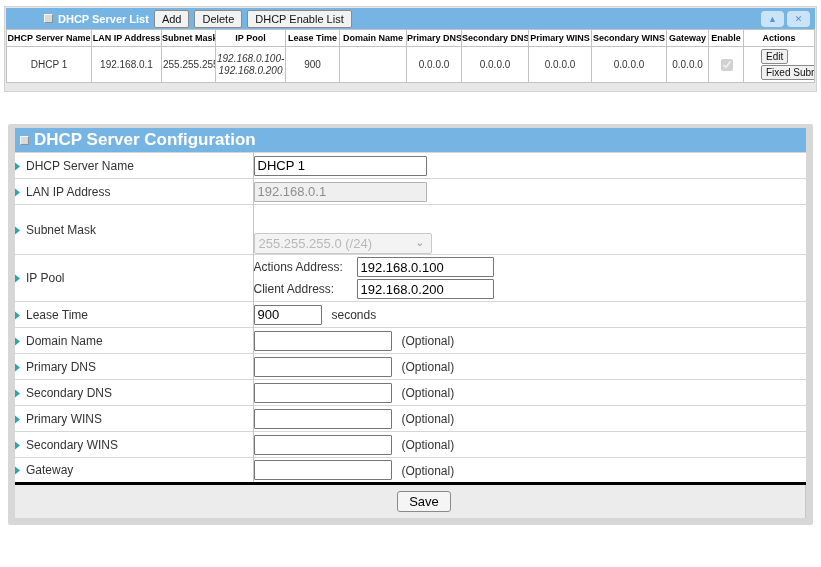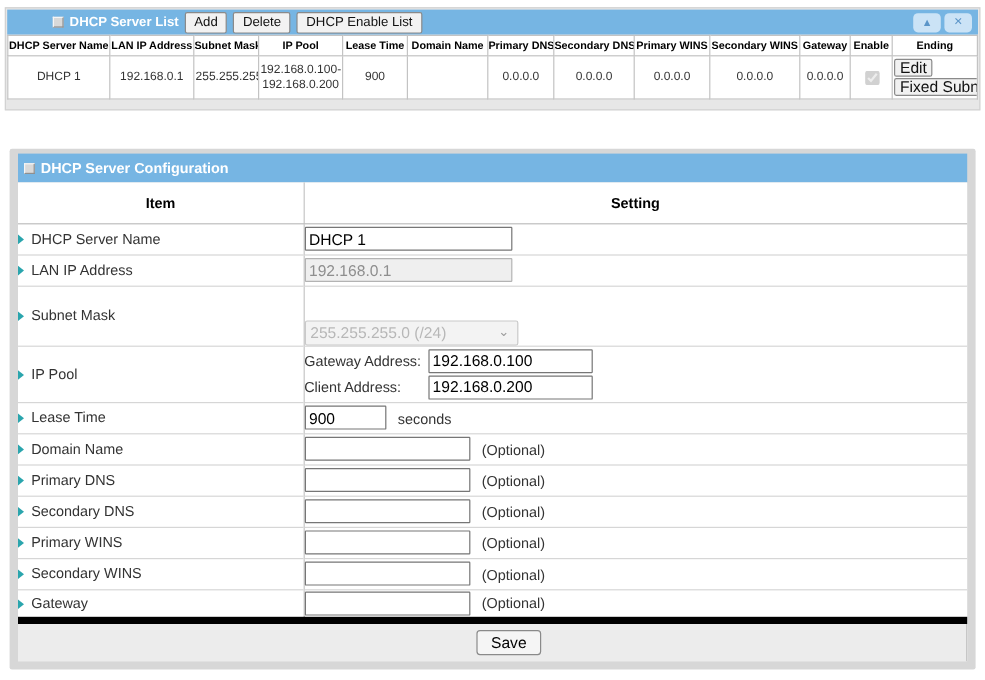--- a/index.html
+++ b/index.html
@@ -47,38 +47,38 @@
     width:100%; border-collapse:collapse; background:#ffffff; table-layout:fixed;
   }
   table.list-table th{
     border:1px solid #c3c3c3; font-size:9px; font-weight:bold; color:#000;
     padding:3px 0; text-align:center; white-space:nowrap; overflow:hidden;
   }
   table.list-table td{
     border:1px solid #c3c3c3; font-size:10px; color:#333;
     text-align:center; padding:1px; height:32px; overflow:hidden;
   }
-  .ip-pool-cell{ font-size:9.5px; line-height:1.2; }
+  .ip-pool-cell{ font-size:9.5px; line-height:1.2;font-style:italic; }
   td.actions-cell{ text-align:left; vertical-align:middle; padding-left:3px; }
   .mini-btn{
-    display:block; font-family:inherit; font-size:13px; color:#111;
+    display:block; font-family:inherit; font-size:10px; color:#111;
     background:#f1f1f1; border:1px solid #8a8a8a; border-radius:2px;
-    padding:0 4px; height:15px; line-height:13px; margin:1px 0; cursor:pointer;
+    padding:0 4px; height:15px; line-height:13px; margin:1px 16px; cursor:pointer;
     white-space:nowrap;
   }
   .list-enable-checkbox{ width:12px; height:12px; }
 
   
   .config-panel{
     margin:32px 8px 0 8px;
     background:#d7d7d7; border-radius:2px;
     padding:4px 7px 7px 7px;
   }
   .config-panel .panel-header{ height:24px; }
-  .config-panel .panel-title{ font-size:12px; }
+  .config-panel .panel-title{ font-size:17px; }
 
   table.config-table{
     width:100%; border-collapse:collapse; background:#ffffff; table-layout:fixed;
   }
   table.config-table col.item-col{ width:238px; }
   table.config-table th{
     font-size:12px; font-weight:bold; color:#000; text-align:center;
     height:34px; border-bottom:1px solid #bdbdbd;
   }
   table.config-table th:first-child,
@@ -120,21 +120,21 @@
   }
 
   .pool-line{ display:flex; align-items:center; margin:2px 0; }
   .pool-label{ width:103px; font-size:12px; color:#333; }
   .suffix{ margin-left:10px; font-size:12px; color:#333; }
 
   .enable-wrap{ display:flex; align-items:center; gap:6px; height:22px; }
   input.cfg-checkbox{ width:14px; height:14px; accent-color:#1a73e8; margin:0 0 0 2px; }
 
   tr.footer-row td{
-    background:#ececec; border-top:6px solid #000000; height:34px; text-align:center;padding-left:28px;
+    background:#ececec; border-top:3px solid #000000; height:34px; text-align:center;padding-left:28px;
   }
   .save-btn{
     font-family:inherit; font-size:13px; color:#000;
     background:#f5f5f5; border:1px solid #8a8a8a; border-radius:3px;
     padding:1px 11px; height:21px; cursor:pointer;
   }
 </style>
 </head>
 <body>
 
@@ -174,21 +174,21 @@
       <th>Subnet Mask</th>
       <th>IP Pool</th>
       <th>Lease Time</th>
       <th>Domain Name</th>
       <th>Primary DNS</th>
       <th>Secondary DNS</th>
       <th>Primary WINS</th>
       <th>Secondary WINS</th>
       <th>Gateway</th>
       <th>Enable</th>
-      <th>Ending</th>
+      <th>Actions</th>
     </tr>
     <tr>
       <td>DHCP 1</td>
       <td>192.168.0.1</td>
       <td>255.255.255.0</td>
       <td class="ip-pool-cell">
         <div>192.168.0.100-</div>
         <div>192.168.0.200</div>
       </td>
       <td>900</td>
@@ -216,24 +216,20 @@
     <span class="panel-title">DHCP Server Configuration</span>
   </div>
 
   <table class="config-table">
     <colgroup>
         <col class="item-col">
         <col>
       </colgroup>
 
     <tbody>
-        <tr>
-      <th>Item</th>
-      <th>Setting</th>
-    </tr>
 
     <tr class="cfg-row">
       <td class="item-cell">
         <span class="bullet"></span><span>DHCP Server Name</span>
       </td>
       <td class="setting-cell">
         <input class="txt w-name" type="text" value="DHCP 1" style="">
       </td>
     </tr>
 
@@ -259,21 +255,21 @@
         </span>
       </td>
     </tr>
 
     <tr class="cfg-row">
       <td class="item-cell">
         <span class="bullet"></span><span>IP Pool</span>
       </td>
       <td class="setting-cell">
         <div class="pool-line">
-          <span class="pool-label">Gateway Address:</span>
+          <span class="pool-label">Actions Address:</span>
           <input class="txt w-pool" type="text" value="192.168.0.100" style="">
         </div>
         <div class="pool-line">
           <span class="pool-label">Client Address:</span>
           <input class="txt w-pool" type="text" value="192.168.0.200" style="">
         </div>
       </td>
     </tr>
 
     <tr class="cfg-row">

